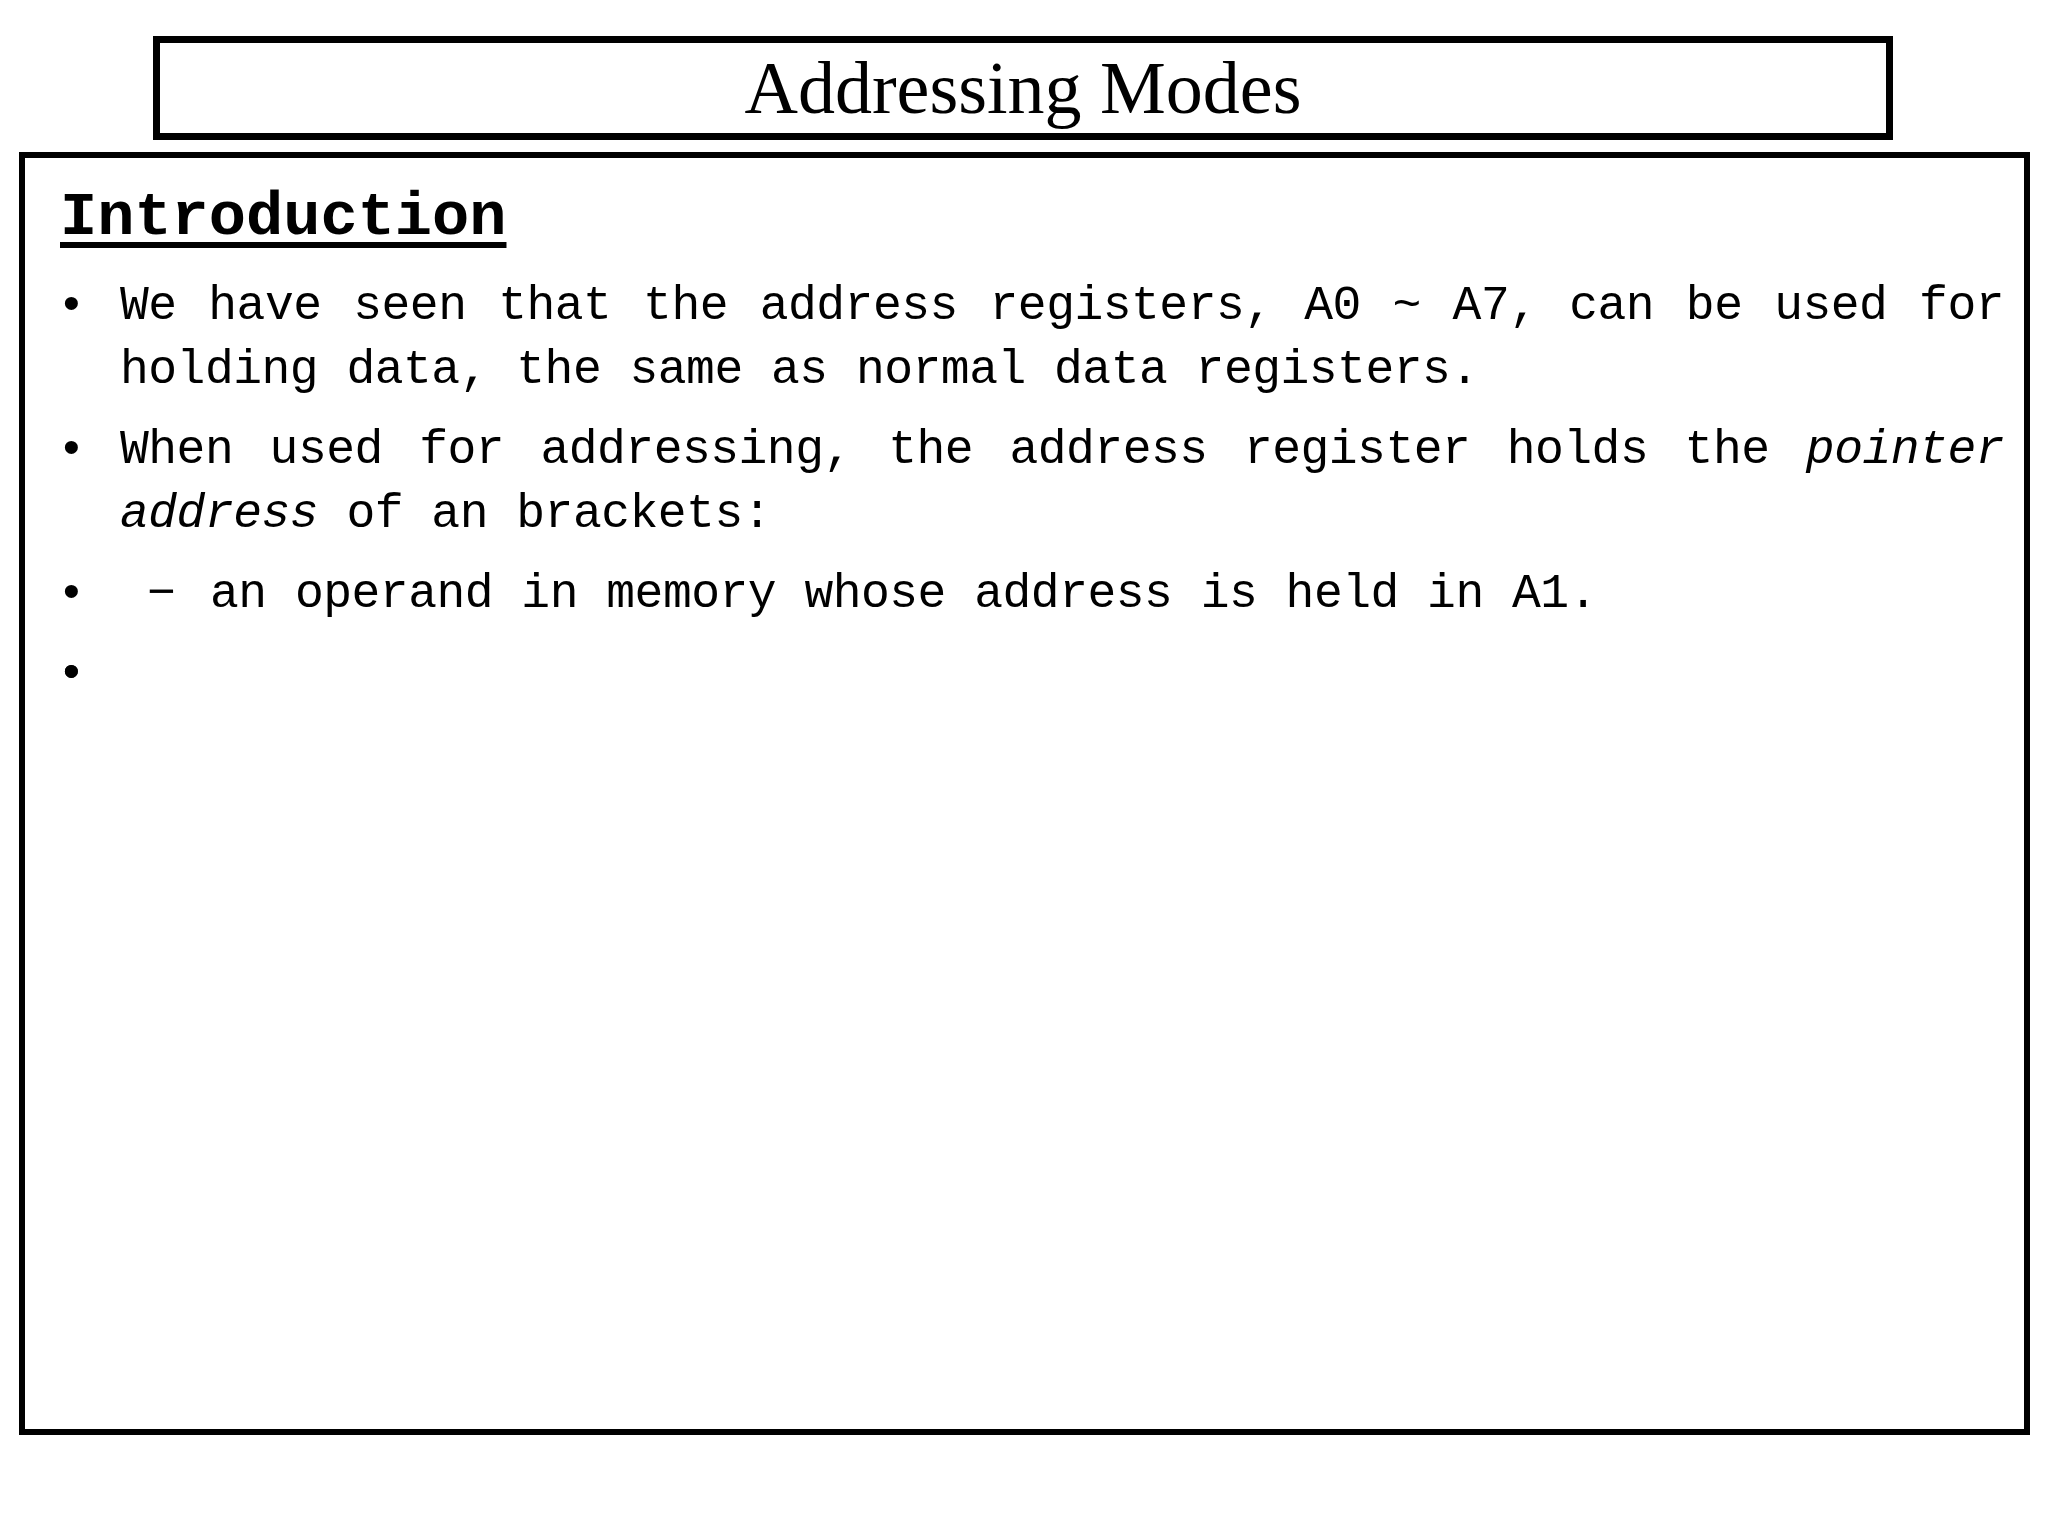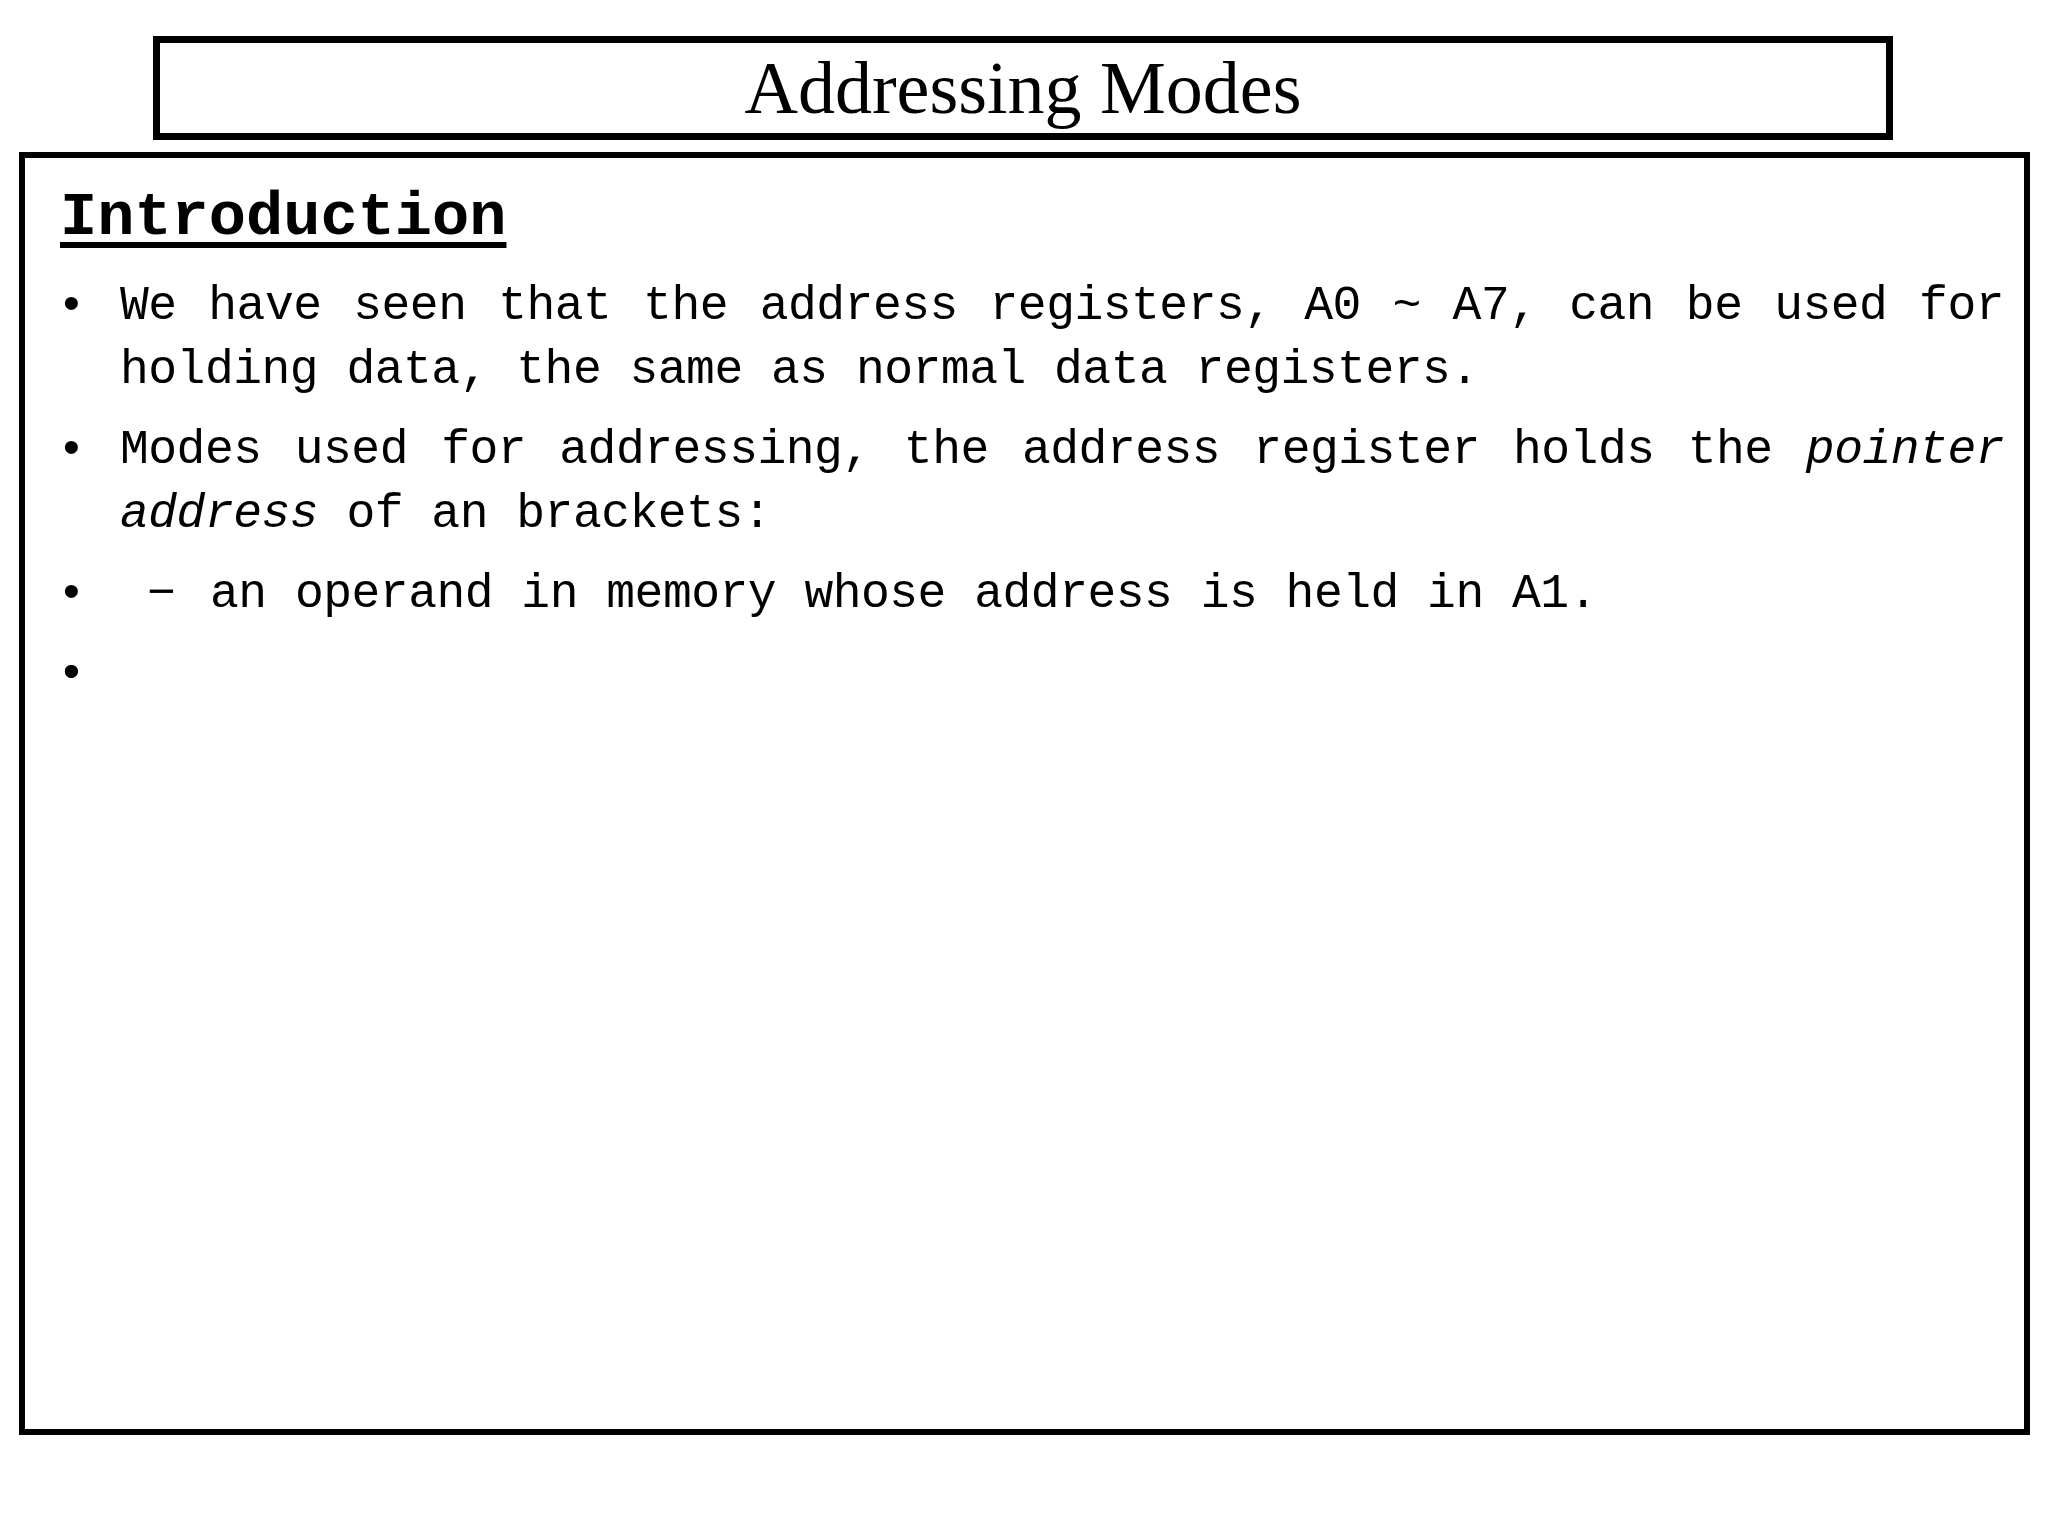--- a/index.html
+++ b/index.html
@@ -84,20 +84,20 @@
 <body>
 
 <div class="slide">
   <div class="title-box">
     <span class="title-text">Addressing Modes</span>
   </div>
   <div class="content-box">
     <div class="section-heading">Introduction</div>
     <div class="bullet-list">
         <div class="bullet level-1"><span class="marker">•</span><span><span>We have seen that the address registers, A0 ~ A7,  can be used for holding data, the same as normal data registers.</span></span></div>
-        <div class="bullet level-1"><span class="marker">•</span><span><span>Modes used for addressing, the address register holds the </span><i>pointer address</i><span> of an brackets:</span></span></div>
+        <div class="bullet level-1"><span class="marker">•</span><span><span>When used for addressing, the address register holds the </span><i>pointer address</i><span> of an brackets:</span></span></div>
         <div class="bullet level-1"><span class="marker">•</span></div>
         <div class="bullet level-2"><span class="marker">−</span><span><span>an operand in memory whose address is held in A1.</span></span></div>
         <div class="bullet level-1"><span class="marker">•</span></div>
         <div class="bullet level-1"><span class="marker">•</span></div>
       </div>
   </div>
 </div>
 
 </body></html>

